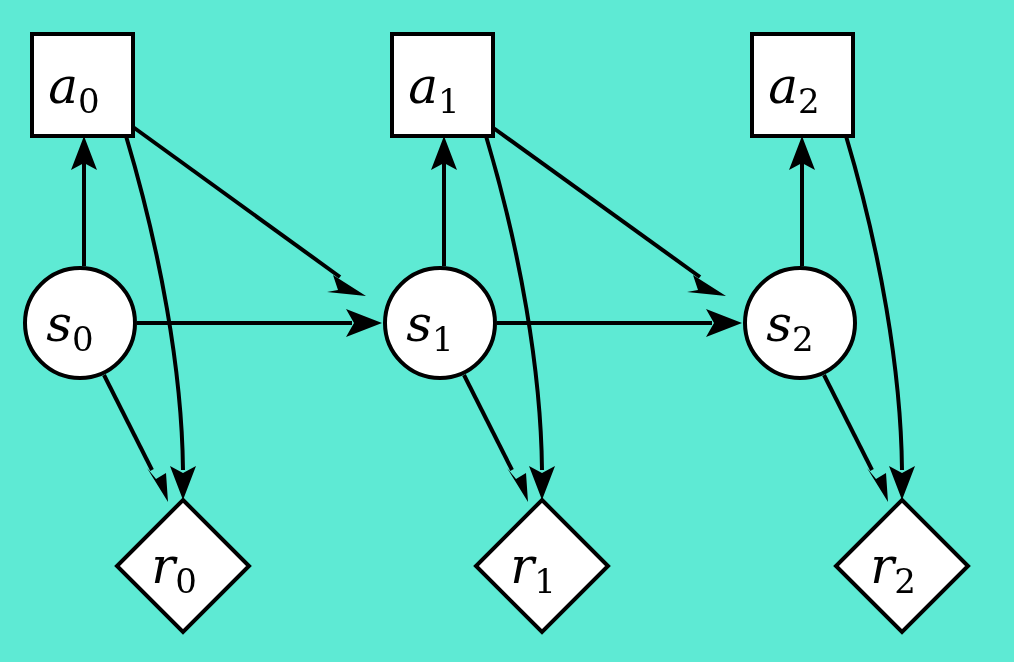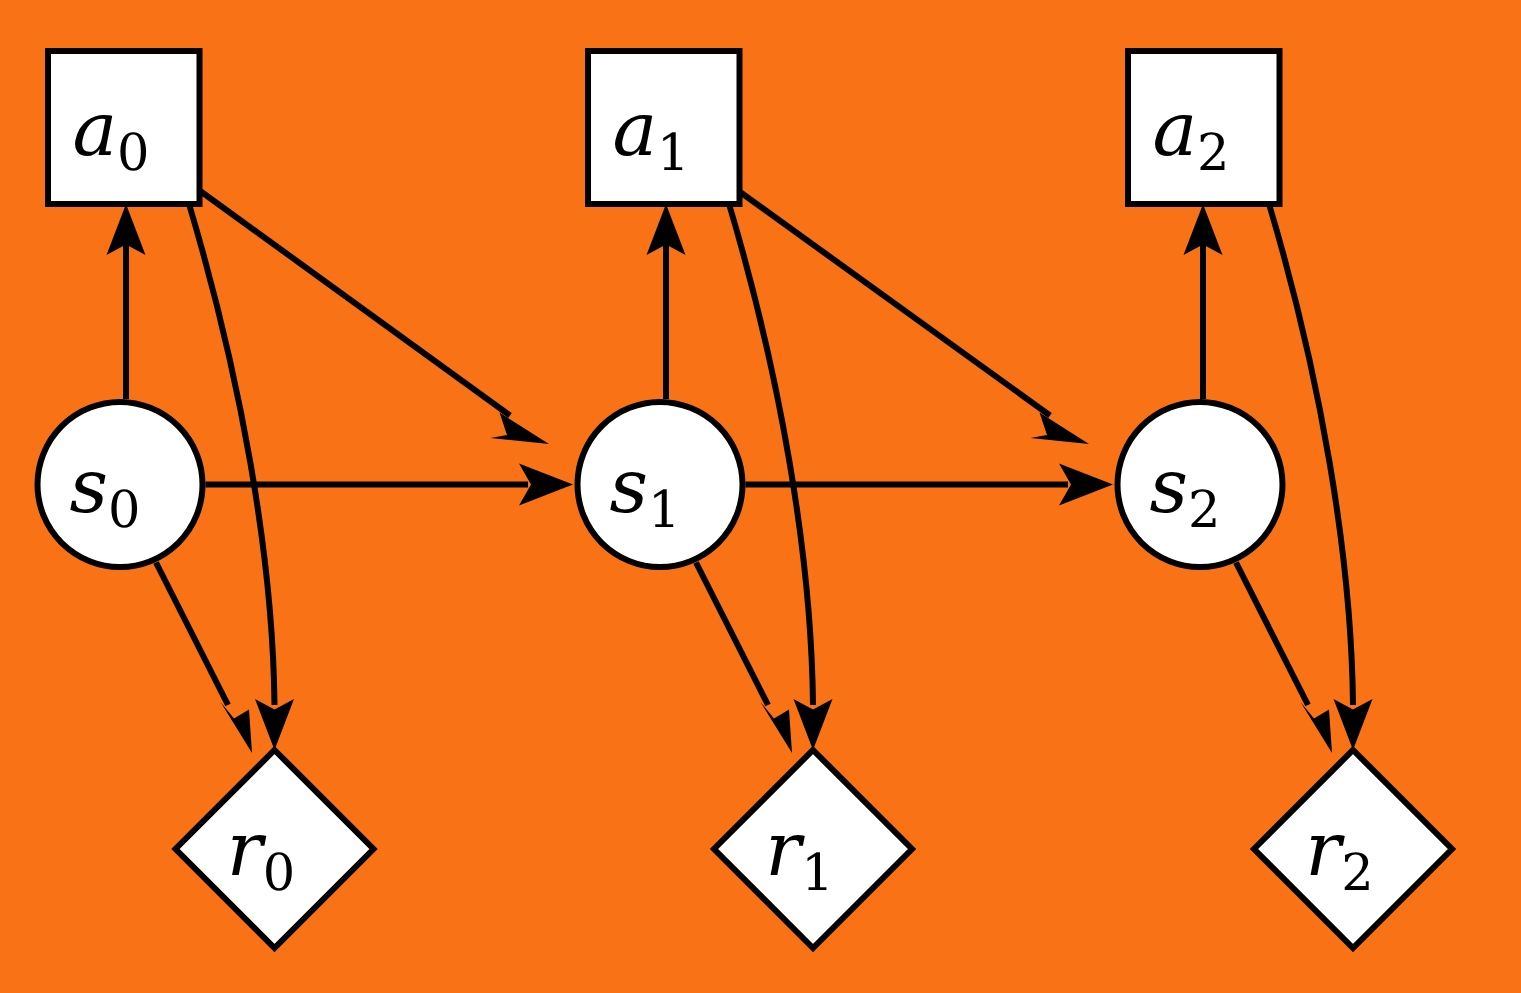--- a/index.html
+++ b/index.html
@@ -11,21 +11,21 @@
   body {
     width: 1014px;
     height: 662px;
     overflow: hidden;
     font-family: "Liberation Serif", serif;
   }
   #diagram-root {
     position: relative;
     width: 1014px;
     height: 662px;
-    background: #f97316;
+    background: #5eead4;
   }
   svg#mdp-svg {
     display: block;
     width: 1014px;
     height: 662px;
   }
   .node-shape {
     fill: #ffffff;
     stroke: #000000;
     stroke-width: 4;

